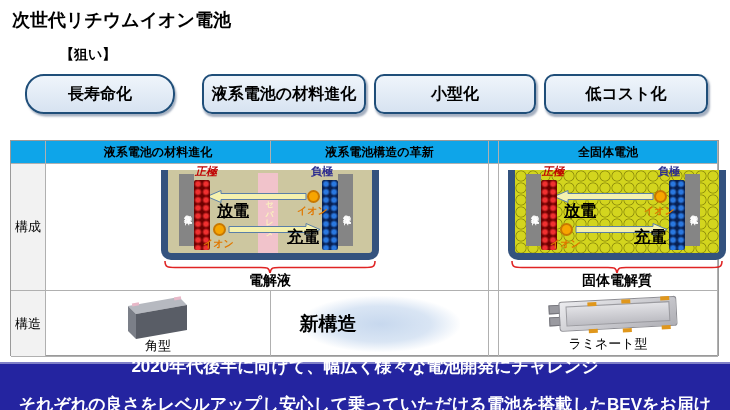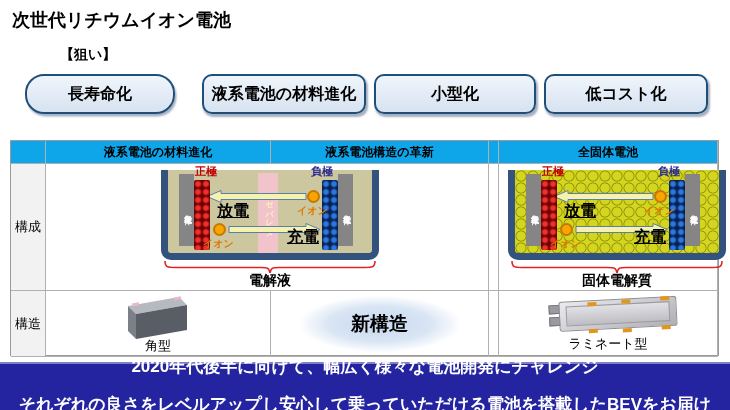--- a/index.html
+++ b/index.html
@@ -43,41 +43,41 @@
   .c-left{left:18px;} .c-right{left:177px;}
   .stack{position:absolute;top:14px;width:16px;height:70px;z-index:3;border-radius:2px;}
   .s-pos{left:33px;background-color:#8f0000;
     background-image:radial-gradient(circle,#f03030 32%,#6e0000 72%);background-size:8px 8px;}
   .s-neg{left:161px;background-color:#0a2a70;
     background-image:radial-gradient(circle,#2a78e0 32%,#082052 72%);background-size:8px 8px;}
   .separator{position:absolute;left:97px;top:7px;width:20px;height:80px;background:#f1c3cb;
     color:#faf0be;font-size:8px;font-weight:bold;writing-mode:vertical-rl;text-orientation:upright;
     display:flex;align-items:center;justify-content:center;z-index:2;}
   .pole{position:absolute;top:-2px;font-size:11px;font-weight:bold;z-index:4;}
-  .p-pos{left:34px;color:#c00000;} .p-neg{left:150px;color:#2d2d8f;}
+  .p-pos{left:34px;color:#c00000;font-style:italic;} .p-neg{left:150px;color:#2d2d8f;}
   .arrow{position:absolute;height:13px;z-index:2;}
   .a-dis{left:46px;top:24px;width:100px;} .a-chg{left:67px;top:57px;width:92px;}
   .ion{position:absolute;width:13px;height:13px;border-radius:50%;background:#f7a500;
     border:2px solid #c87800;box-sizing:border-box;z-index:3;}
   .i-top{left:146px;top:24px;} .i-bot{left:52px;top:57px;}
   .ion-lbl{position:absolute;font-size:10px;font-weight:bold;color:#e07800;z-index:3;}
   .il-top{left:136px;top:38px;} .il-bot{left:42px;top:71px;}
   .flow-lbl{position:absolute;font-size:16px;font-weight:bold;color:#000;z-index:4;text-decoration:underline;}
   .f-dis{left:56px;top:35px;} .f-chg{left:126px;top:61px;}
   .brace{position:absolute;left:2px;top:95px;width:214px;height:12px;}
   .elyte{position:absolute;left:0;top:106px;width:218px;text-align:center;
     font-size:14px;font-weight:bold;color:#000;}
 
   
   .prism-wrap{position:absolute;left:78px;top:3px;width:66px;height:46px;}
   .cell-lbl{position:absolute;left:0;width:100%;text-align:center;font-size:13px;color:#000;}
   .lbl-prism{top:46px;} .lbl-lam{top:44px;}
   .newcloud{position:absolute;left:50%;top:50%;transform:translate(-50%,-50%);width:160px;height:56px;
     background:radial-gradient(ellipse,#c7d8ee 0%,#d9e5f4 45%,rgba(255,255,255,0) 72%);
-    display:flex;align-items:center;justify-content:center;}
+    display:flex;align-items:center;justify-content:flex-start;}
   .newtxt{font-size:19px;font-weight:bold;color:#000;}
   .lam-wrap{position:absolute;left:50px;top:6px;width:130px;height:36px;transform:rotate(-3deg);}
   .lam-body{position:absolute;left:10px;top:2px;width:118px;height:30px;border-radius:3px;
     background:linear-gradient(160deg,#ececef 0%,#c9c9ce 55%,#aeaeb4 100%);
     border:1px solid #8e8e94;box-sizing:border-box;}
   .lam-inner{position:absolute;left:6px;top:4px;right:6px;bottom:4px;border:1px solid #9b9ba0;
     background:linear-gradient(#e2e2e6,#bdbdc3);}
   .lam-tab{position:absolute;left:0;width:11px;height:7px;background:#9a9aa0;border:1px solid #76767c;}
   .lt1{top:5px;} .lt2{top:17px;}
   .tape{position:absolute;width:9px;height:4px;background:#e0971c;}

